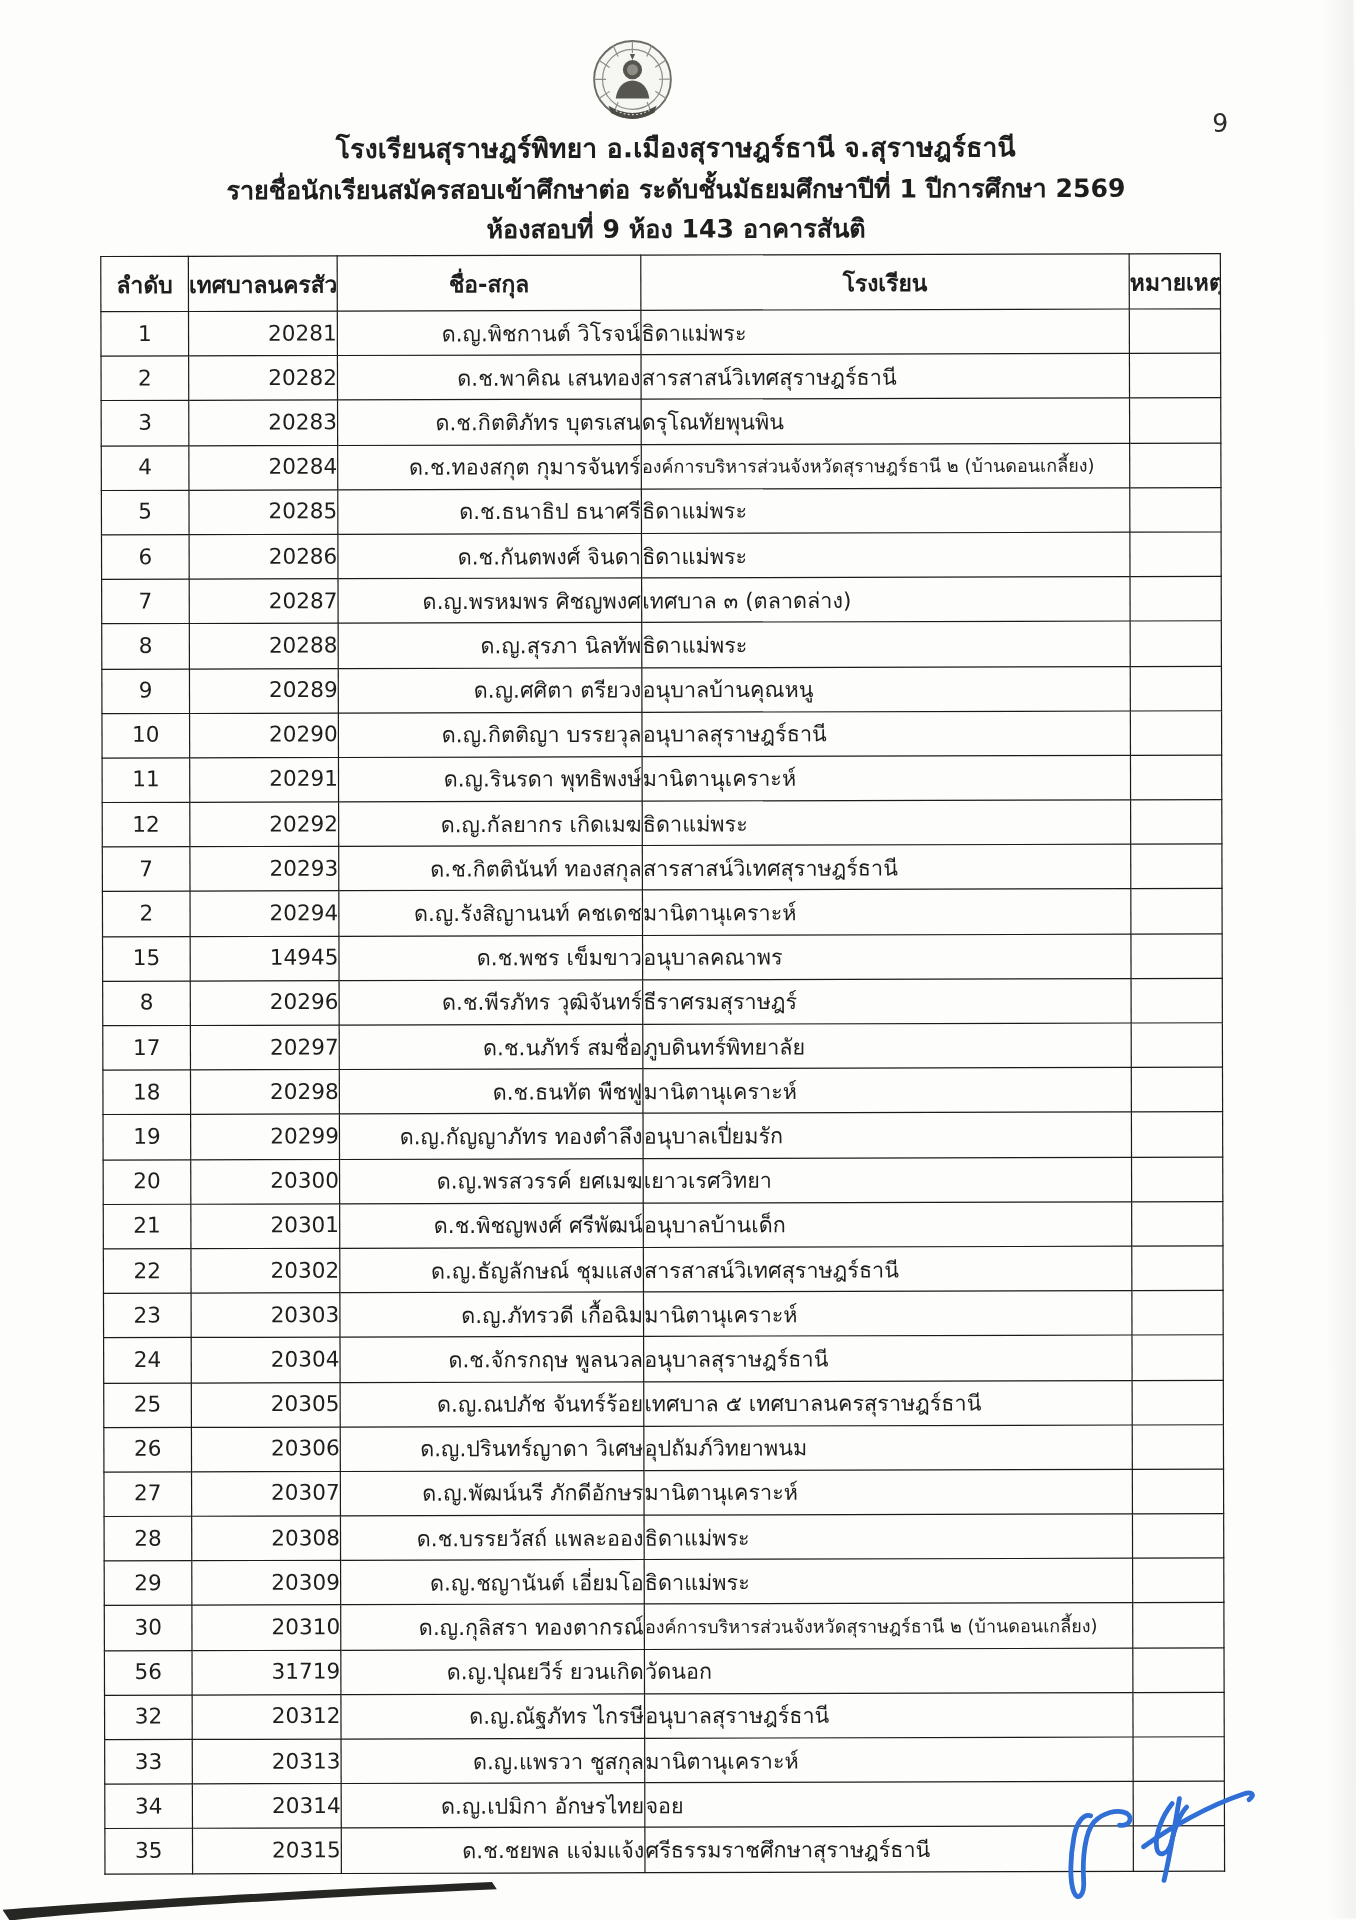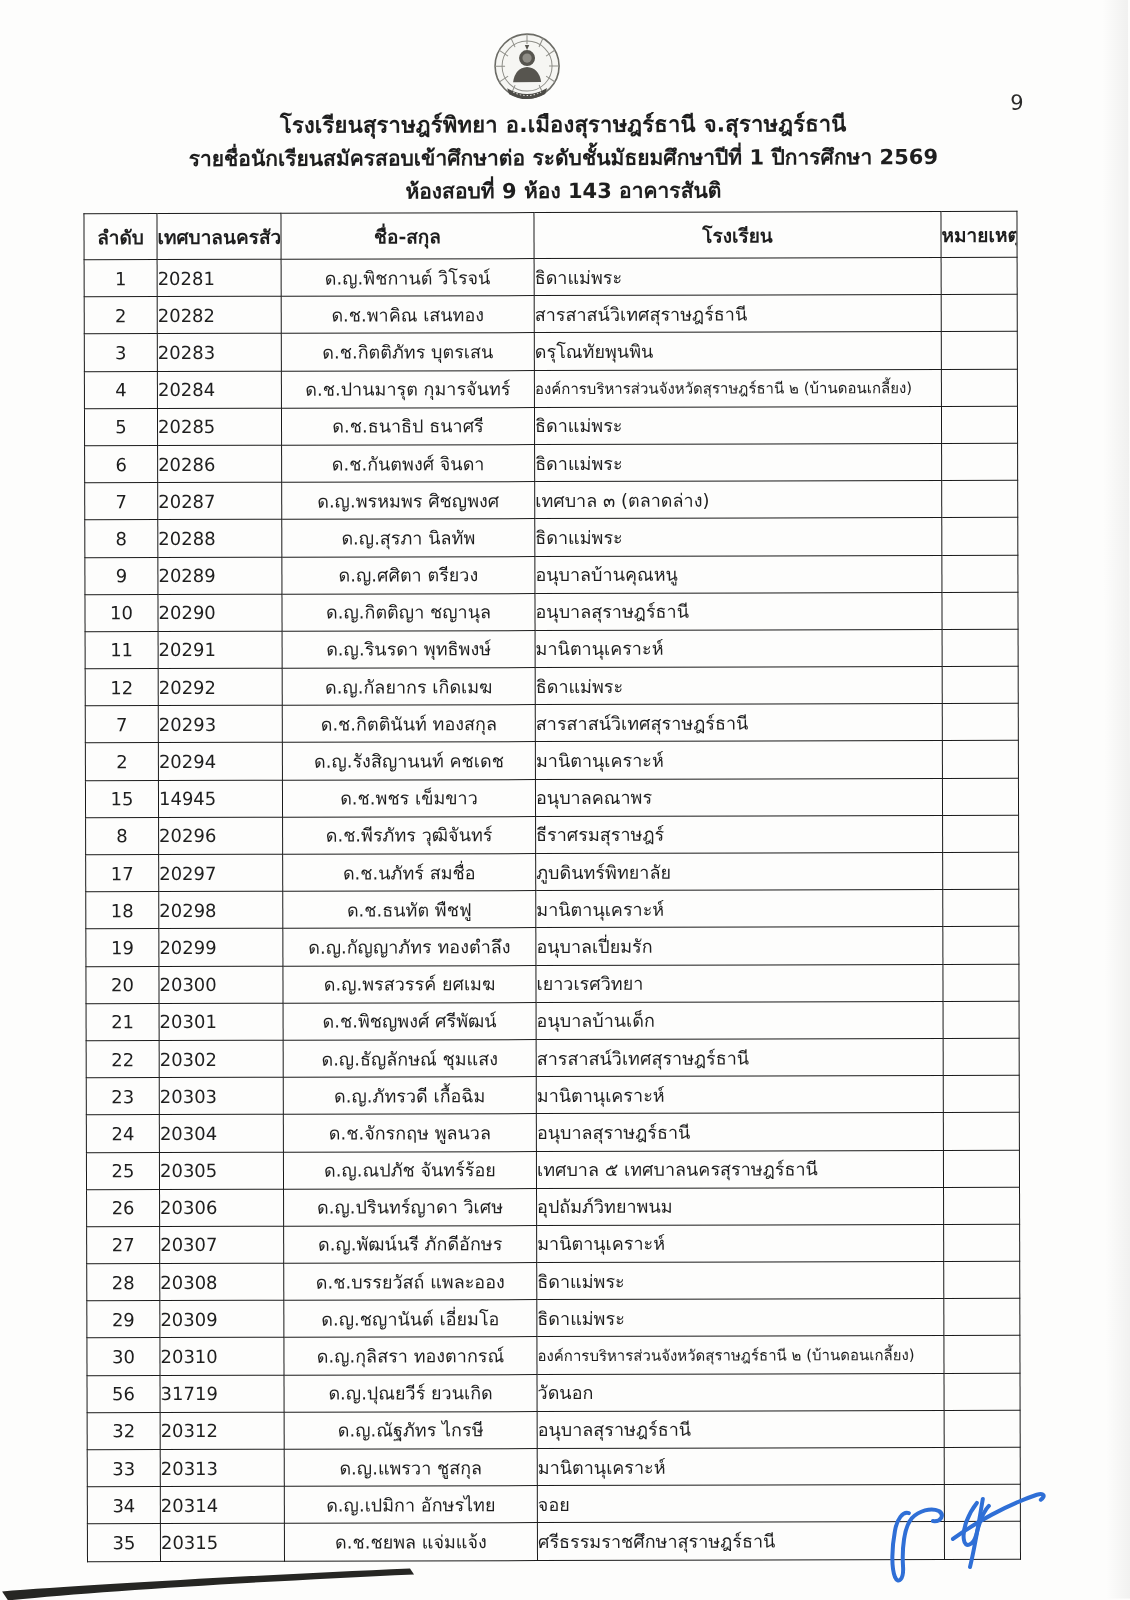--- a/index.html
+++ b/index.html
@@ -48,22 +48,22 @@
     overflow:hidden;white-space:nowrap;
   }
   table.roster thead th{
     height:45px;font-size:19px;font-weight:bold;text-align:center;
     vertical-align:middle;
   }
   table.roster tbody td{
     height:36.2px;vertical-align:middle;font-size:18px;
   }
   td.cell-no{text-align:center;font-size:17px;}
-  td.cell-id{text-align:left;font-size:18px;}
-  td.cell-name{text-align:center;padding-left:7px;font-size:19px;margin-top:24px;}
+  td.cell-id{text-align:right;font-size:18px;}
+  td.cell-name{text-align:right;padding-left:7px;font-size:19px;margin-top:24px;}
   td.cell-school{text-align:left;padding-left:9px;font-size:18px;}
   td.cell-school.long{font-size:15px;}
   td.cell-note{text-align:center;}
   .signature{
     position:absolute;top:1468px;left:855px;width:215px;height:130px;
     pointer-events:none;
   }
   .scan-streak{
     position:absolute;top:1560px;left:0;width:430px;height:40px;
     pointer-events:none;
@@ -147,21 +147,21 @@
         <tr>
           <td class="cell-no">3</td>
           <td class="cell-id">20283</td>
           <td class="cell-name">ด.ช.กิตติภัทร บุตรเสน</td>
           <td class="cell-school">ดรุโณทัยพุนพิน</td>
           <td class="cell-note"></td>
         </tr>
         <tr>
           <td class="cell-no">4</td>
           <td class="cell-id">20284</td>
-          <td class="cell-name">ด.ช.ปานมารุต กุมารจันทร์</td>
+          <td class="cell-name">ด.ช.ทองสกุต กุมารจันทร์</td>
           <td class="cell-school long">องค์การบริหารส่วนจังหวัดสุราษฎร์ธานี ๒ (บ้านดอนเกลี้ยง)</td>
           <td class="cell-note"></td>
         </tr>
         <tr>
           <td class="cell-no">5</td>
           <td class="cell-id">20285</td>
           <td class="cell-name">ด.ช.ธนาธิป ธนาศรี</td>
           <td class="cell-school">ธิดาแม่พระ</td>
           <td class="cell-note"></td>
         </tr>
@@ -189,21 +189,21 @@
         <tr>
           <td class="cell-no">9</td>
           <td class="cell-id">20289</td>
           <td class="cell-name">ด.ญ.ศศิตา ตรียวง</td>
           <td class="cell-school">อนุบาลบ้านคุณหนู</td>
           <td class="cell-note"></td>
         </tr>
         <tr>
           <td class="cell-no">10</td>
           <td class="cell-id">20290</td>
-          <td class="cell-name">ด.ญ.กิตติญา ชญานุล</td>
+          <td class="cell-name">ด.ญ.กิตติญา บรรยวุล</td>
           <td class="cell-school">อนุบาลสุราษฎร์ธานี</td>
           <td class="cell-note"></td>
         </tr>
         <tr>
           <td class="cell-no">11</td>
           <td class="cell-id">20291</td>
           <td class="cell-name">ด.ญ.รินรดา พุทธิพงษ์</td>
           <td class="cell-school">มานิตานุเคราะห์</td>
           <td class="cell-note"></td>
         </tr>

